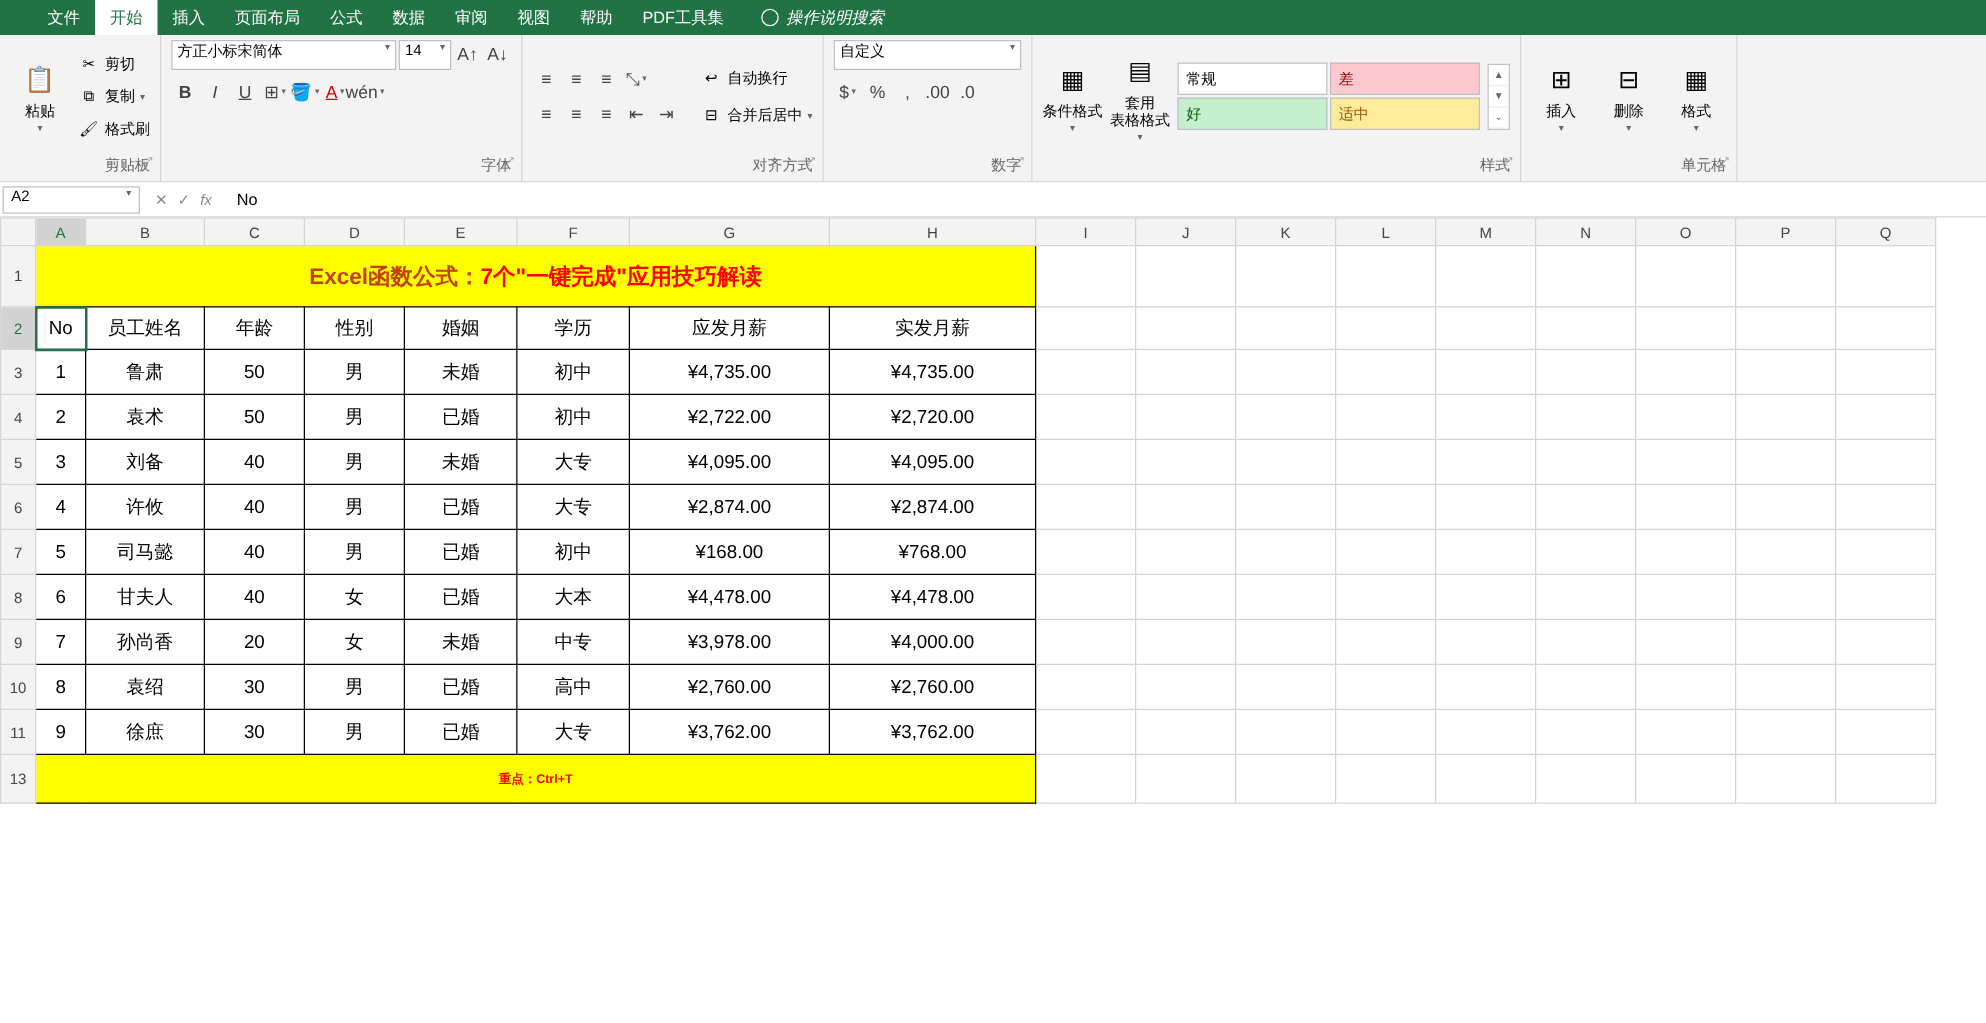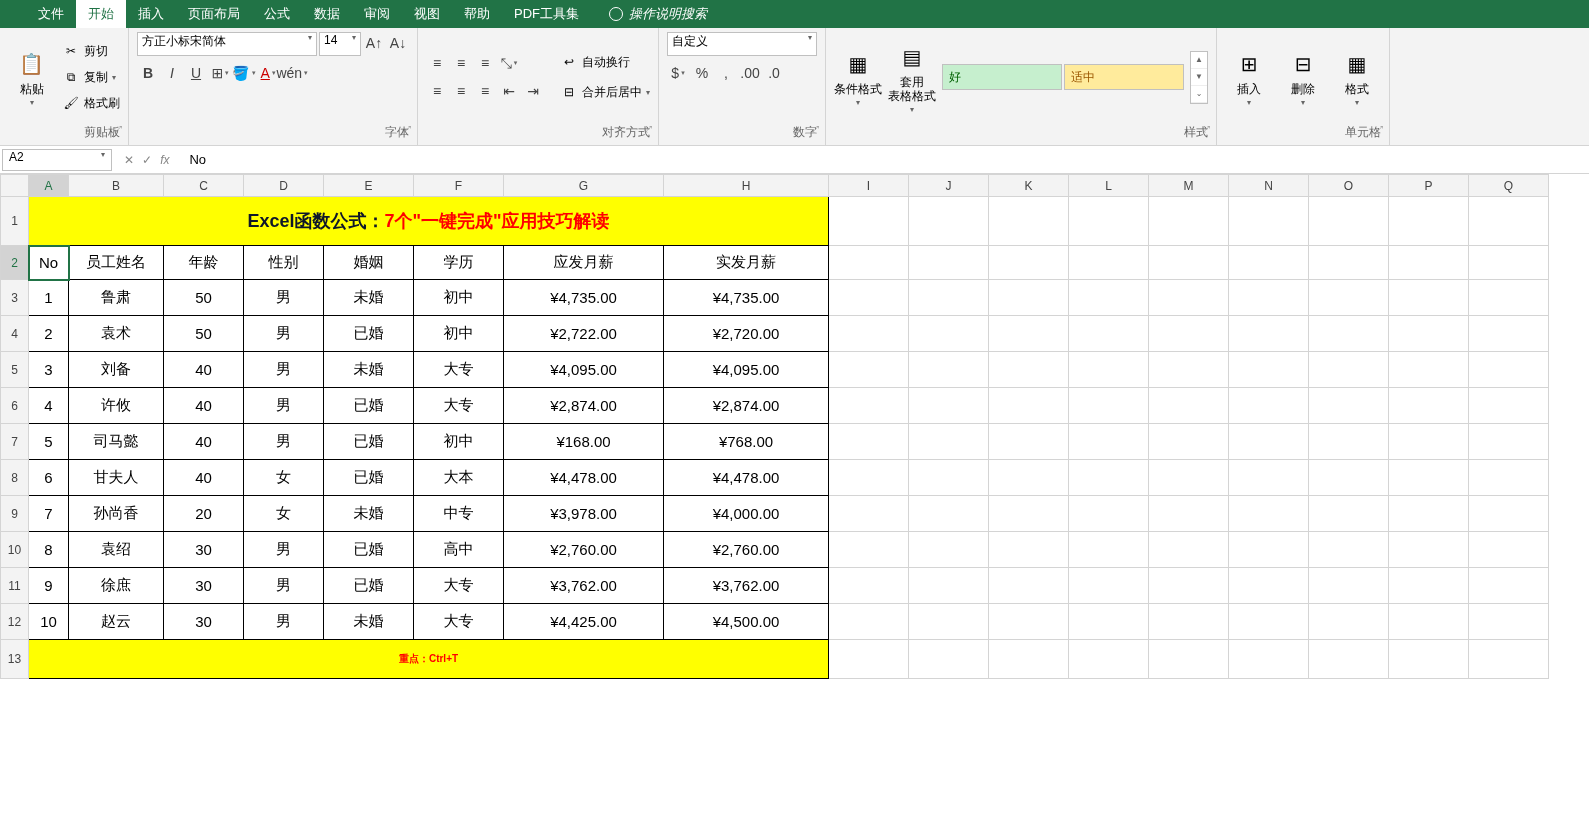--- a/index.html
+++ b/index.html
@@ -208,20 +208,24 @@
         <div class="lbl">条件格式</div>
           <div class="caret">▾</div>
       </div>
       <div class="big-btn">
         <div class="icon">▤</div>
         <div class="lbl" style="white-space:pre">套用
 表格格式</div>
           <div class="caret">▾</div>
       </div>
       <div class="style-grid">
+        <div class="style-grid-row">
+          <div class="style-box style-normal">常规</div>
+          <div class="style-box style-bad">差</div>
+        </div>
         <div class="style-grid-row">
           <div class="style-box style-good">好</div>
           <div class="style-box style-neutral">适中</div>
         </div>
       </div>
       <div class="style-arrows">
         <div>▲</div>
         <div>▼</div>
         <div>⌄</div>
       </div>
@@ -282,21 +286,21 @@
           <th class="col-hdr" style="width:80px">K</th>
           <th class="col-hdr" style="width:80px">L</th>
           <th class="col-hdr" style="width:80px">M</th>
           <th class="col-hdr" style="width:80px">N</th>
           <th class="col-hdr" style="width:80px">O</th>
           <th class="col-hdr" style="width:80px">P</th>
           <th class="col-hdr" style="width:80px">Q</th>
         </tr>
         <tr>
           <th class="row-hdr">1</th>
-          <td colspan="8" class="data-area" style="background:#ffff00;text-align:center;font-weight:bold;font-size:18px;padding:12px 0;border:1.5px solid #000"><span style="color:#0f172a">Excel函数公式：</span><span style="color:#ff0000">7个"一键完成"应用技巧解读</span></td>
+          <td colspan="8" class="data-area" style="background:#ffff00;text-align:center;font-weight:bold;font-size:18px;padding:12px 0;border:1.5px solid #000"><span style="color:#c2410c">Excel函数公式：</span><span style="color:#ff0000">7个"一键完成"应用技巧解读</span></td>
           <td class="cell"></td>
           <td class="cell"></td>
           <td class="cell"></td>
           <td class="cell"></td>
           <td class="cell"></td>
           <td class="cell"></td>
           <td class="cell"></td>
           <td class="cell"></td>
           <td class="cell"></td>
         </tr>
@@ -494,40 +498,20 @@
           <td class="cell"></td>
           <td class="cell"></td>
           <td class="cell"></td>
           <td class="cell"></td>
           <td class="cell"></td>
           <td class="cell"></td>
           <td class="cell"></td>
           <td class="cell"></td>
         </tr>
         <tr>
-          <th class="row-hdr">12</th>
-          <td class="data-td">10</td>
-          <td class="data-td">赵云</td>
-          <td class="data-td">30</td>
-          <td class="data-td">男</td>
-          <td class="data-td">未婚</td>
-          <td class="data-td">大专</td>
-          <td class="data-td">¥4,425.00</td>
-          <td class="data-td">¥4,500.00</td>
-          <td class="cell"></td>
-          <td class="cell"></td>
-          <td class="cell"></td>
-          <td class="cell"></td>
-          <td class="cell"></td>
-          <td class="cell"></td>
-          <td class="cell"></td>
-          <td class="cell"></td>
-          <td class="cell"></td>
-        </tr>
-        <tr>
           <th class="row-hdr">13</th>
           <td colspan="8" class="data-area" style="background:#ffff00;text-align:center;font-weight:bold;font-size:10px;color:#ff0000;padding:12px 0;border:1.5px solid #000">重点：Ctrl+T</td>
           <td class="cell"></td>
           <td class="cell"></td>
           <td class="cell"></td>
           <td class="cell"></td>
           <td class="cell"></td>
           <td class="cell"></td>
           <td class="cell"></td>
           <td class="cell"></td>

